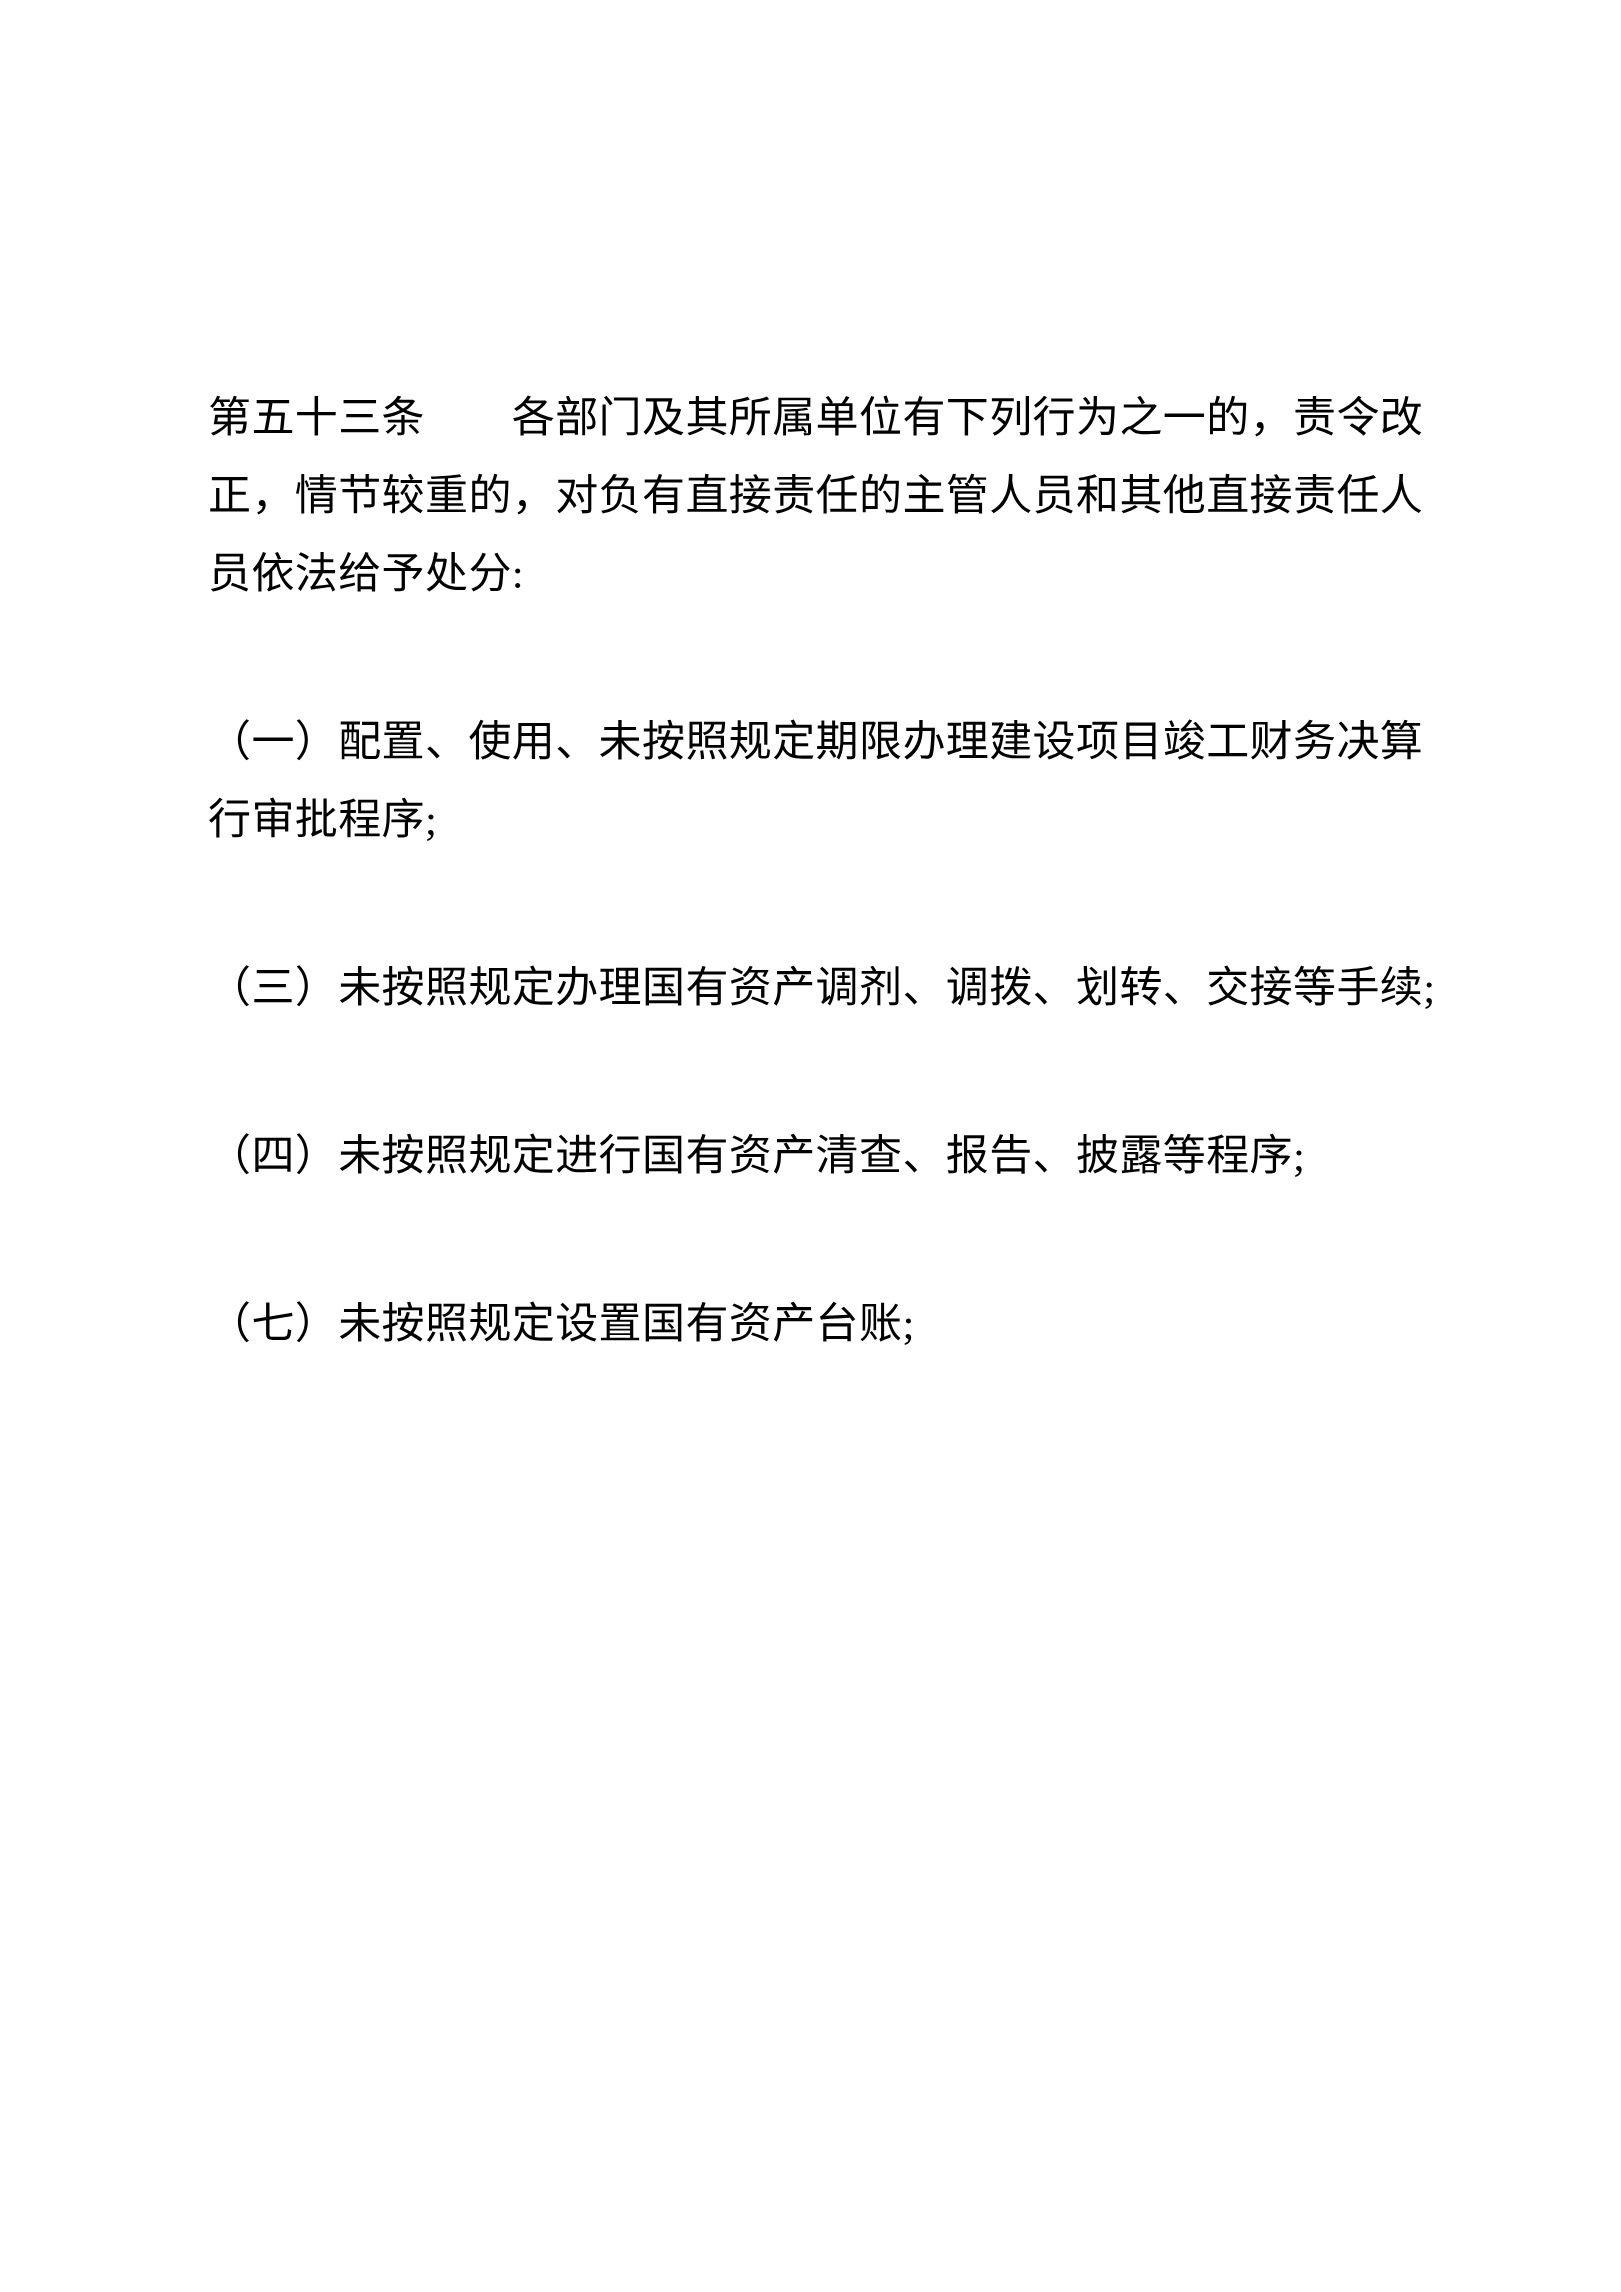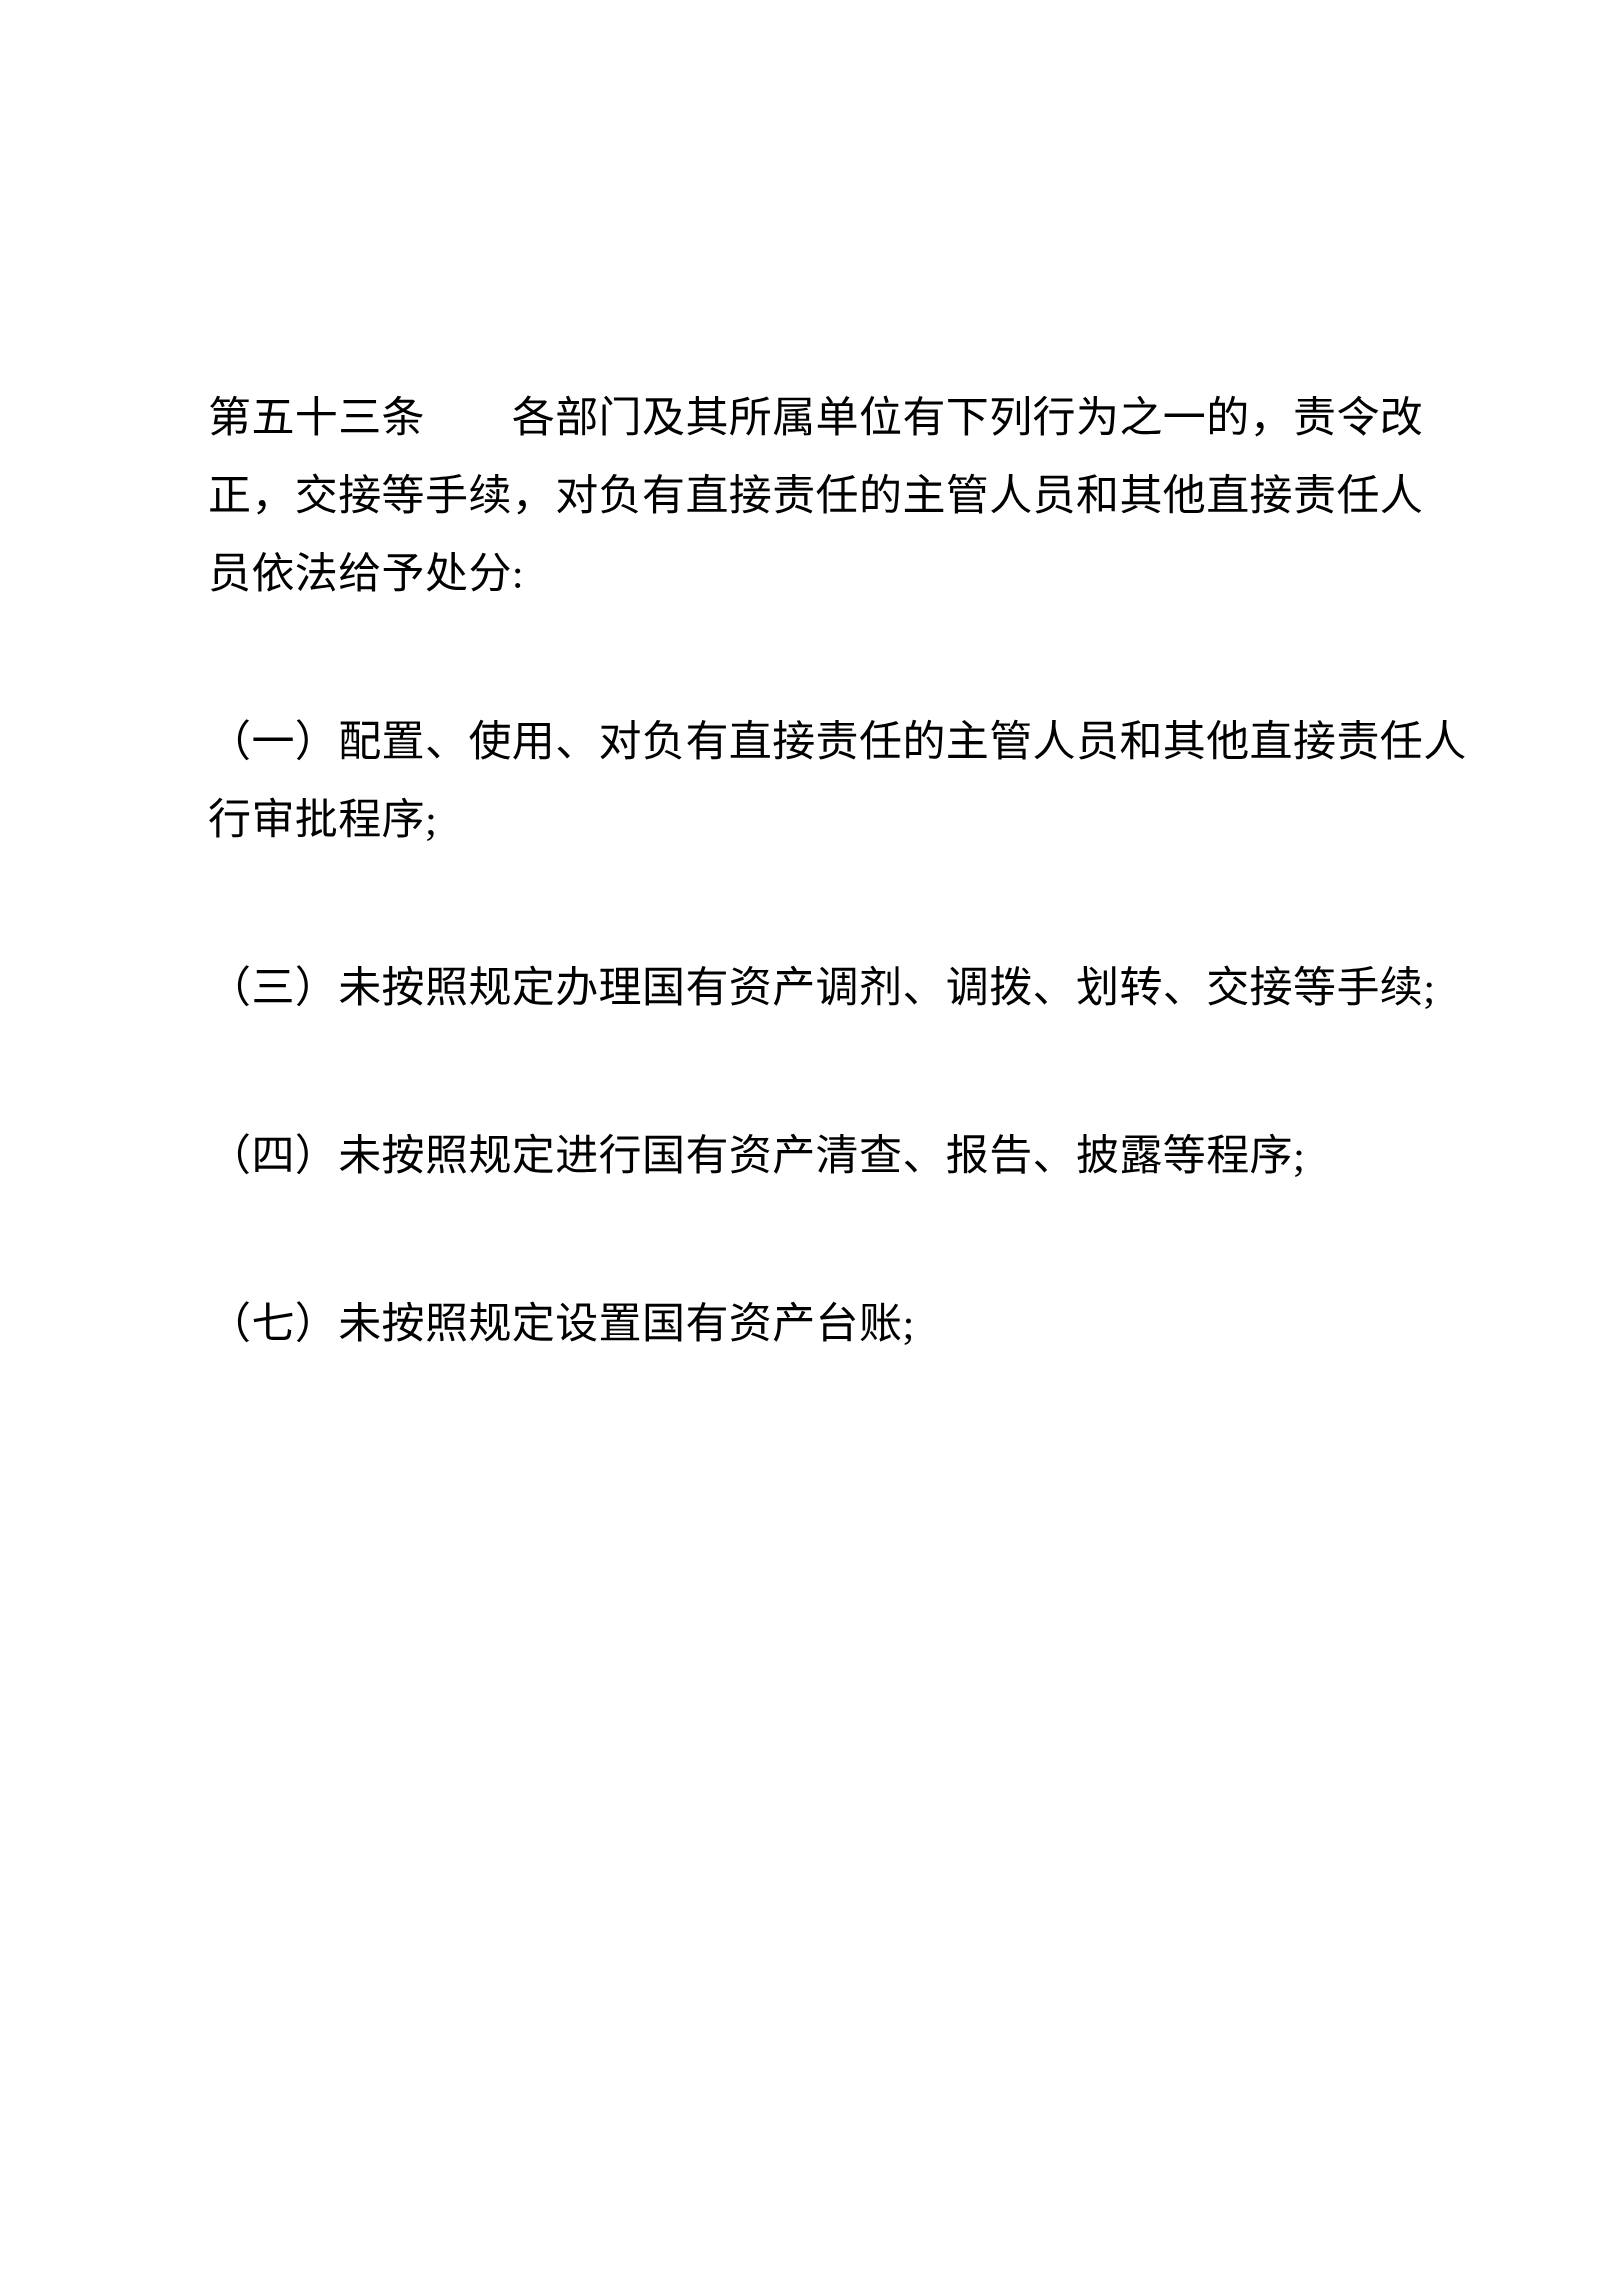--- a/index.html
+++ b/index.html
@@ -46,26 +46,26 @@
   }
 </style>
 </head>
 <body>
 
 <main class="sheet">
   <section class="text-block">
 
     <p class="para">
       <span class="line">第五十三条　　各部门及其所属单位有下列行为之一的，责令改</span>
-      <span class="line">正，交接等手续，对负有直接责任的主管人员和其他直接责任人</span>
+      <span class="line">正，情节较重的，对负有直接责任的主管人员和其他直接责任人</span>
       <span class="line">员依法给予处分:</span>
     </p>
 
     <p class="para">
-      <span class="line">（一）配置、使用、对负有直接责任的主管人员和其他直接责任人</span>
+      <span class="line">（一）配置、使用、未按照规定期限办理建设项目竣工财务决算</span>
       <span class="line">行审批程序;</span>
     </p>
 
 
     <p class="para">
       <span class="line">（三）未按照规定办理国有资产调剂、调拨、划转、交接等手续;</span>
     </p>
 
     <p class="para">
       <span class="line">（四）未按照规定进行国有资产清查、报告、披露等程序;</span>

